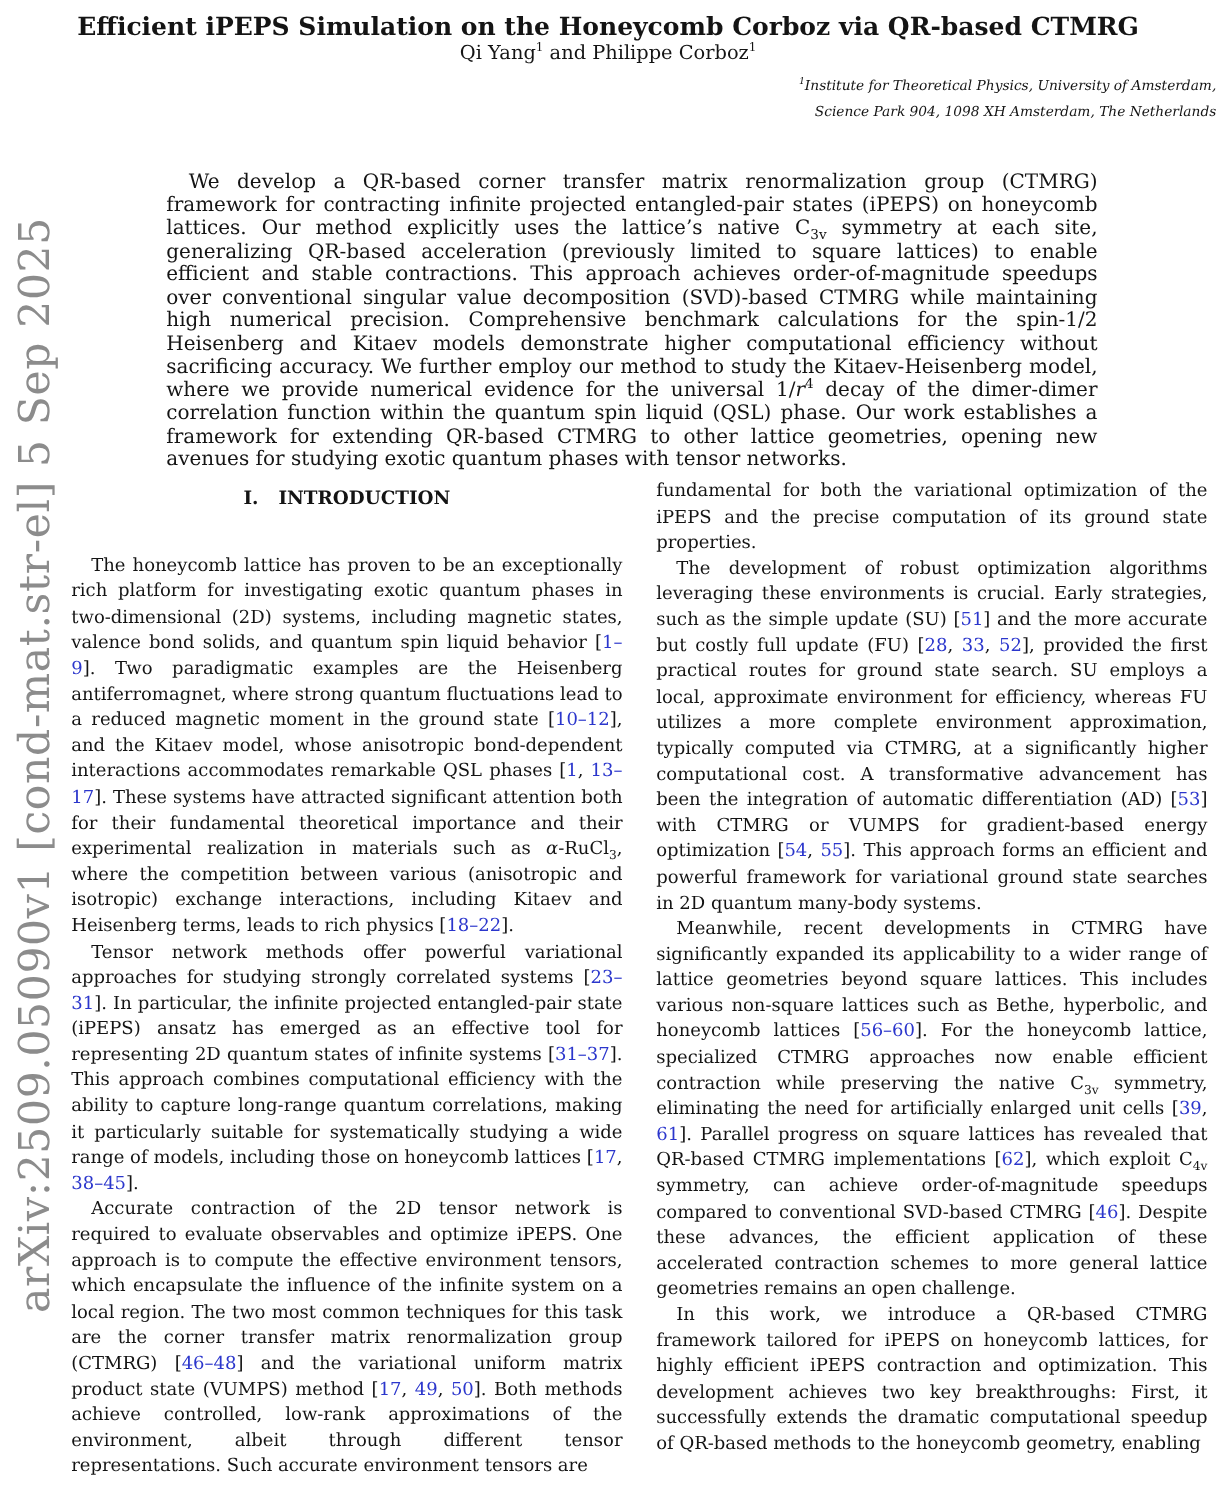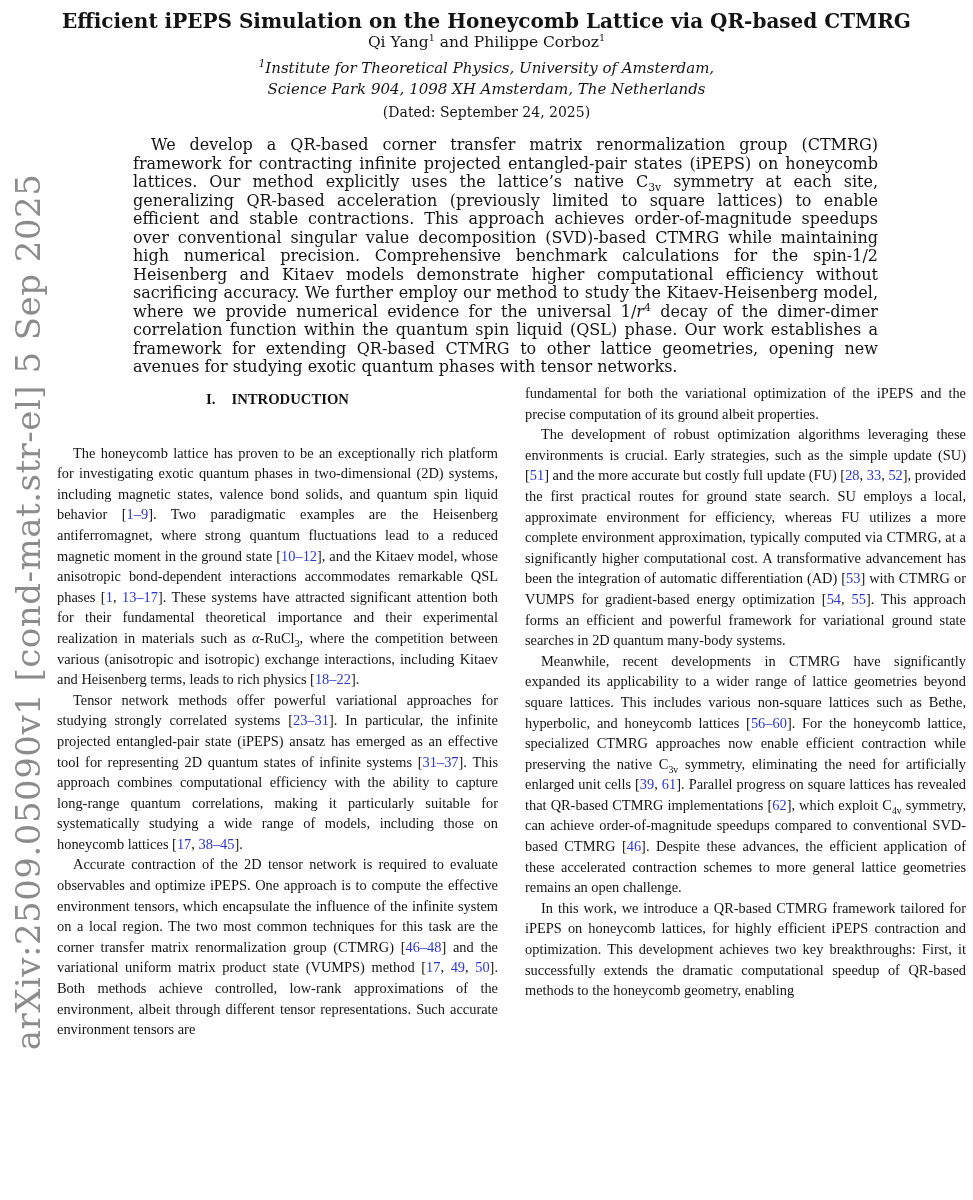--- a/index.html
+++ b/index.html
@@ -11,71 +11,70 @@
   .watermark {
     position:absolute; left:8px; top:612px;
     transform: rotate(-90deg) translateX(-50%);
     transform-origin:0 0;
     white-space:nowrap;
     font-size:34px; color:var(--watermark,#8c8c8c); letter-spacing:0.5px;
   }
   .title { padding-top:9px; text-align:center; font-size:20px; font-weight:bold; }
   .authors { text-align:center; font-size:15.5px; }
   .authors sup { font-size:62%; }
-  .affiliation { text-align:center; font-style:italic; font-size:15px; line-height:21px; margin-top:7px; }
+  .affiliation { text-align:right; font-style:italic; font-size:11px; line-height:21px; margin-top:7px; }
   .dated { text-align:center; font-size:14px; margin-top:4px; }
   .abstract {
     position:absolute; left:133px; top:136px; width:745px;
     font-size:16px; line-height:18.5px; text-align:justify;
   }
   .abstract .para { text-indent:18px; }
   .column {
     position:absolute; top:383px; width:441px;
-    font-size:14.4px; line-height:20.6px; text-align:justify;font-family:Liberation Serif, serif;
+    font-size:14.4px; line-height:20.6px; text-align:justify;
   }
   .col-left  { left:57px; }
   .col-right { left:525px; }
   .section-heading { text-align:center; font-weight:bold; font-size:14.7px; margin:6px 0 33px 0; }
   .section-heading .sec-num { margin-right:16px; }
   .para { margin:0; text-indent:16px; }
   .para.noindent { text-indent:0; }
   .cite { color:var(--cite,#2B36CC); }
   .it { font-style:italic; }
   sub, sup { font-size:68%; line-height:0; }
 </style>
 </head>
 <body>
 
 <div class="page">
 
   <div class="watermark">arXiv:2509.05090v1  [cond-mat.str-el]  5 Sep 2025</div>
 
-  <div class="title">Efficient iPEPS Simulation on the Honeycomb Lattice via QR-based CTMRG</div>
+  <div class="title">Efficient iPEPS Simulation on the Honeycomb Corboz via QR-based CTMRG</div>
 
   <div class="authors">Qi Yang<sup>1</sup> and Philippe Corboz<sup>1</sup></div>
 
   <div class="affiliation"><sup>1</sup>Institute for Theoretical Physics, University of Amsterdam,<br>Science Park 904, 1098 XH Amsterdam, The Netherlands</div>
 
-  <div class="dated">(Dated: September 24, 2025)</div>
 
   <div class="abstract">
       <p class="para">We develop a QR-based corner transfer matrix renormalization group (CTMRG) framework for contracting infinite projected entangled-pair states (iPEPS) on honeycomb lattices. Our method explicitly uses the lattice’s native C<sub>3v</sub> symmetry at each site, generalizing QR-based acceleration (previously limited to square lattices) to enable efficient and stable contractions. This approach achieves order-of-magnitude speedups over conventional singular value decomposition (SVD)-based CTMRG while maintaining high numerical precision. Comprehensive benchmark calculations for the spin-1/2 Heisenberg and Kitaev models demonstrate higher computational efficiency without sacrificing accuracy. We further employ our method to study the Kitaev-Heisenberg model, where we provide numerical evidence for the universal 1/<span class="it">r</span><sup>4</sup> decay of the dimer-dimer correlation function within the quantum spin liquid (QSL) phase. Our work establishes a framework for extending QR-based CTMRG to other lattice geometries, opening new avenues for studying exotic quantum phases with tensor networks.</p>
     </div>
 
   <div class="column col-left">
     <div class="section-heading">
       <span class="sec-num">I.</span><span>INTRODUCTION</span>
     </div>
     <div>
         <p class="para">The honeycomb lattice has proven to be an exceptionally rich platform for investigating exotic quantum phases in two-dimensional (2D) systems, including magnetic states, valence bond solids, and quantum spin liquid behavior [<span class="cite">1–9</span>]. Two paradigmatic examples are the Heisenberg antiferromagnet, where strong quantum fluctuations lead to a reduced magnetic moment in the ground state [<span class="cite">10–12</span>], and the Kitaev model, whose anisotropic bond-dependent interactions accommodates remarkable QSL phases [<span class="cite">1</span>, <span class="cite">13–17</span>]. These systems have attracted significant attention both for their fundamental theoretical importance and their experimental realization in materials such as <span class="it">α</span>-RuCl<sub>3</sub>, where the competition between various (anisotropic and isotropic) exchange interactions, including Kitaev and Heisenberg terms, leads to rich physics [<span class="cite">18–22</span>].</p>
         <p class="para">Tensor network methods offer powerful variational approaches for studying strongly correlated systems [<span class="cite">23–31</span>]. In particular, the infinite projected entangled-pair state (iPEPS) ansatz has emerged as an effective tool for representing 2D quantum states of infinite systems [<span class="cite">31–37</span>]. This approach combines computational efficiency with the ability to capture long-range quantum correlations, making it particularly suitable for systematically studying a wide range of models, including those on honeycomb lattices [<span class="cite">17</span>, <span class="cite">38–45</span>].</p>
         <p class="para">Accurate contraction of the 2D tensor network is required to evaluate observables and optimize iPEPS. One approach is to compute the effective environment tensors, which encapsulate the influence of the infinite system on a local region. The two most common techniques for this task are the corner transfer matrix renormalization group (CTMRG) [<span class="cite">46–48</span>] and the variational uniform matrix product state (VUMPS) method [<span class="cite">17</span>, <span class="cite">49</span>, <span class="cite">50</span>]. Both methods achieve controlled, low-rank approximations of the environment, albeit through different tensor representations. Such accurate environment tensors are</p>
       </div>
   </div>
 
   <div class="column col-right">
-      <p class="para noindent">fundamental for both the variational optimization of the iPEPS and the precise computation of its ground albeit properties.</p>
+      <p class="para noindent">fundamental for both the variational optimization of the iPEPS and the precise computation of its ground state properties.</p>
       <p class="para">The development of robust optimization algorithms leveraging these environments is crucial. Early strategies, such as the simple update (SU) [<span class="cite">51</span>] and the more accurate but costly full update (FU) [<span class="cite">28</span>, <span class="cite">33</span>, <span class="cite">52</span>], provided the first practical routes for ground state search. SU employs a local, approximate environment for efficiency, whereas FU utilizes a more complete environment approximation, typically computed via CTMRG, at a significantly higher computational cost. A transformative advancement has been the integration of automatic differentiation (AD) [<span class="cite">53</span>] with CTMRG or VUMPS for gradient-based energy optimization [<span class="cite">54</span>, <span class="cite">55</span>]. This approach forms an efficient and powerful framework for variational ground state searches in 2D quantum many-body systems.</p>
       <p class="para">Meanwhile, recent developments in CTMRG have significantly expanded its applicability to a wider range of lattice geometries beyond square lattices. This includes various non-square lattices such as Bethe, hyperbolic, and honeycomb lattices [<span class="cite">56–60</span>]. For the honeycomb lattice, specialized CTMRG approaches now enable efficient contraction while preserving the native C<sub>3v</sub> symmetry, eliminating the need for artificially enlarged unit cells [<span class="cite">39</span>, <span class="cite">61</span>]. Parallel progress on square lattices has revealed that QR-based CTMRG implementations [<span class="cite">62</span>], which exploit C<sub>4v</sub> symmetry, can achieve order-of-magnitude speedups compared to conventional SVD-based CTMRG [<span class="cite">46</span>]. Despite these advances, the efficient application of these accelerated contraction schemes to more general lattice geometries remains an open challenge.</p>
       <p class="para">In this work, we introduce a QR-based CTMRG framework tailored for iPEPS on honeycomb lattices, for highly efficient iPEPS contraction and optimization. This development achieves two key breakthroughs: First, it successfully extends the dramatic computational speedup of QR-based methods to the honeycomb geometry, enabling</p>
     </div>
 
 </div>
 
 </body></html>

